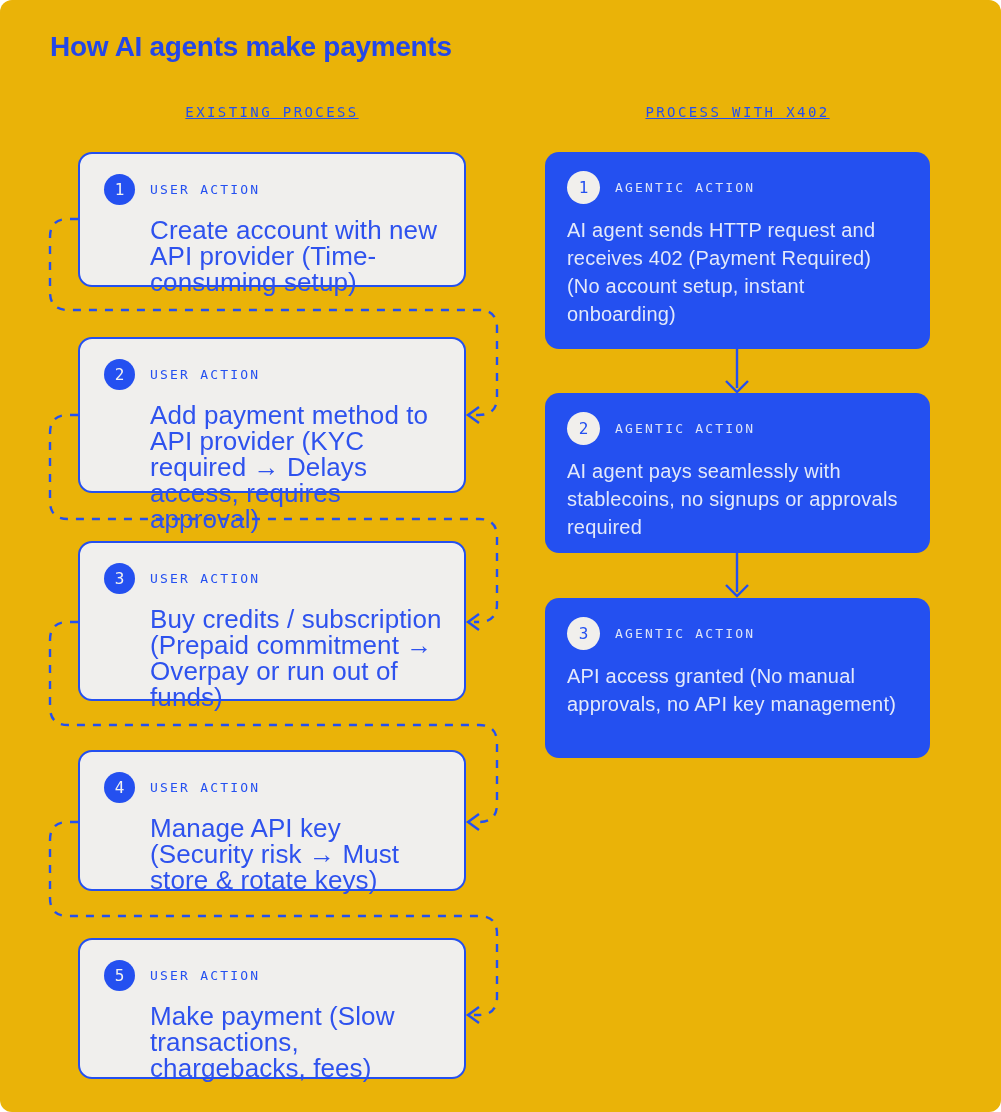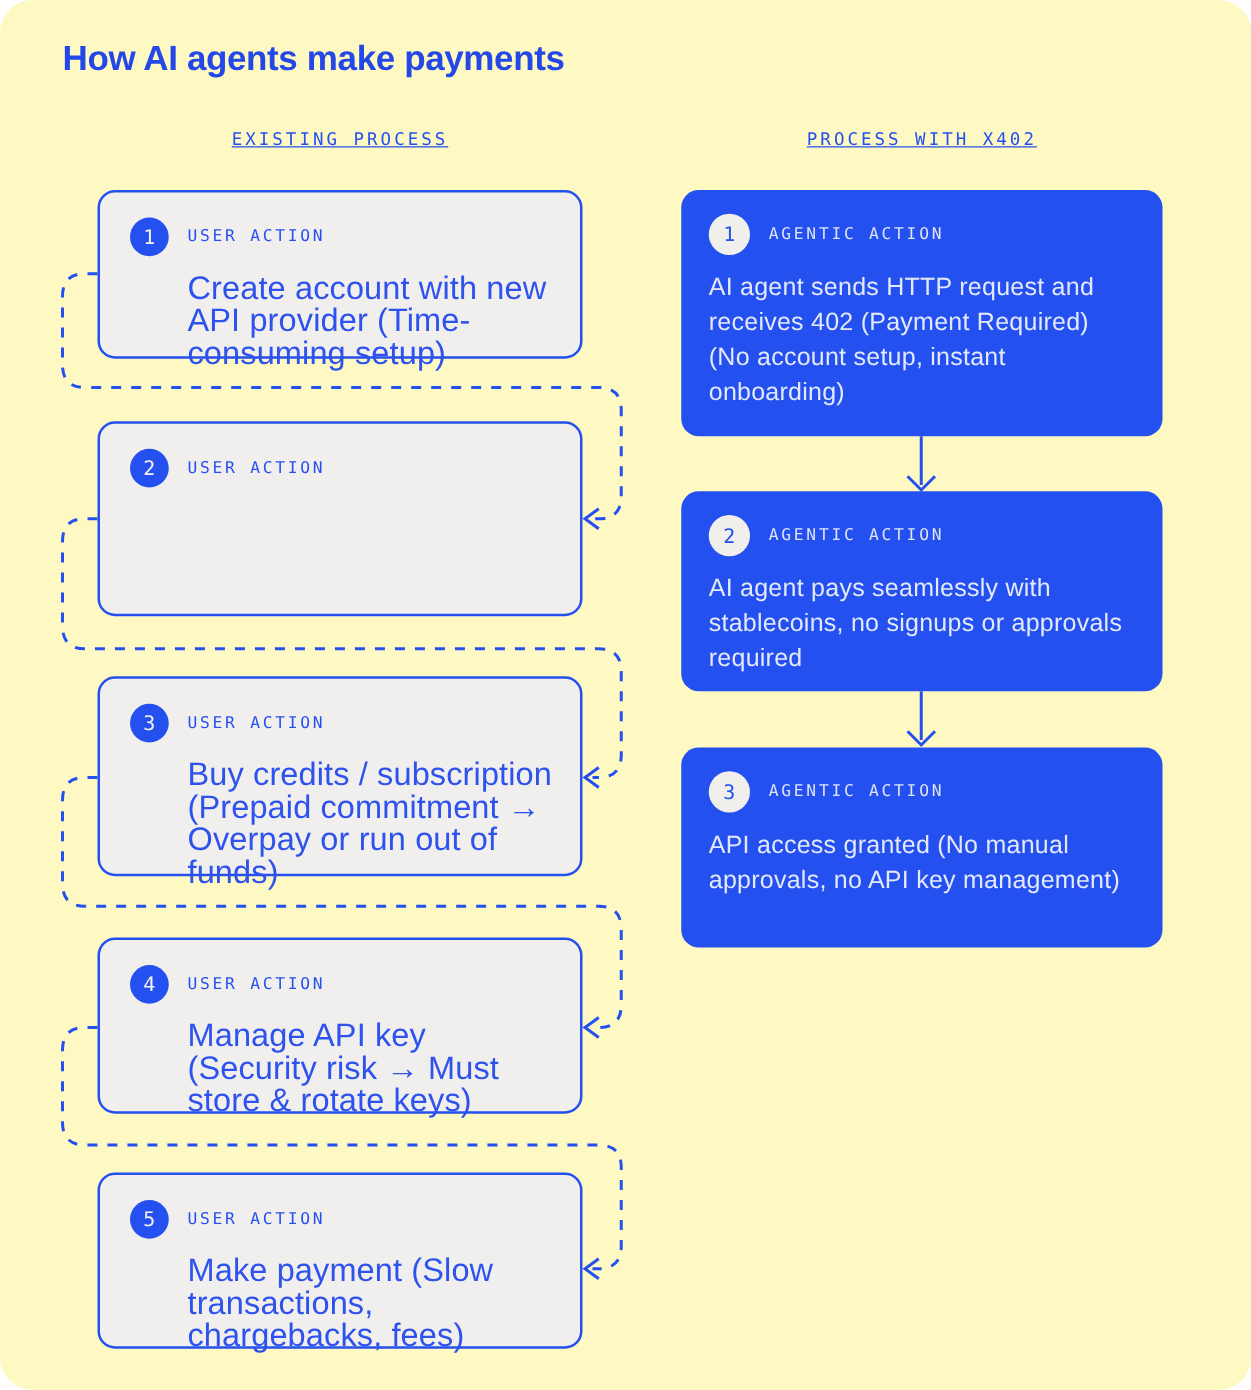--- a/index.html
+++ b/index.html
@@ -4,22 +4,22 @@
 <style>
   * { margin: 0; padding: 0; box-sizing: border-box; }
   html, body { background: #ffffff; }
   body {
     font-family: "Liberation Sans", sans-serif;
     width: 1001px; height: 1112px;
   }
   #canvas {
     position: relative;
     width: 1001px; height: 1112px;
-    background: #fef9c3;
-    border-radius: 26px;
+    background: #eab308;
+    border-radius: 12px;
     overflow: hidden;
   }
   #page-title {
     position: absolute; left: 50px; top: 31px;
     font-size: 28px; font-weight: bold; letter-spacing: -0.3px;
     color: #2447e8;
   }
   .col-header {
     position: absolute; top: 104px;
     font-family: "DejaVu Sans Mono", monospace;
@@ -126,20 +126,21 @@
       <div class="card-label">USER ACTION</div>
     </div>
     <div class="card-body">Create account with new API provider (Time-consuming setup)</div>
   </div>
 
   <div class="step-card" style="top:337px;height:156px;">
     <div class="card-head">
       <div class="num-circle">2</div>
       <div class="card-label">USER ACTION</div>
     </div>
+    <div class="card-body">Add payment method to API provider (KYC required → Delays access, requires approval)</div>
   </div>
 
   <div class="step-card" style="top:541px;height:160px;">
     <div class="card-head">
       <div class="num-circle">3</div>
       <div class="card-label">USER ACTION</div>
     </div>
     <div class="card-body">Buy credits / subscription (Prepaid commitment → Overpay or run out of funds)</div>
   </div>
 

